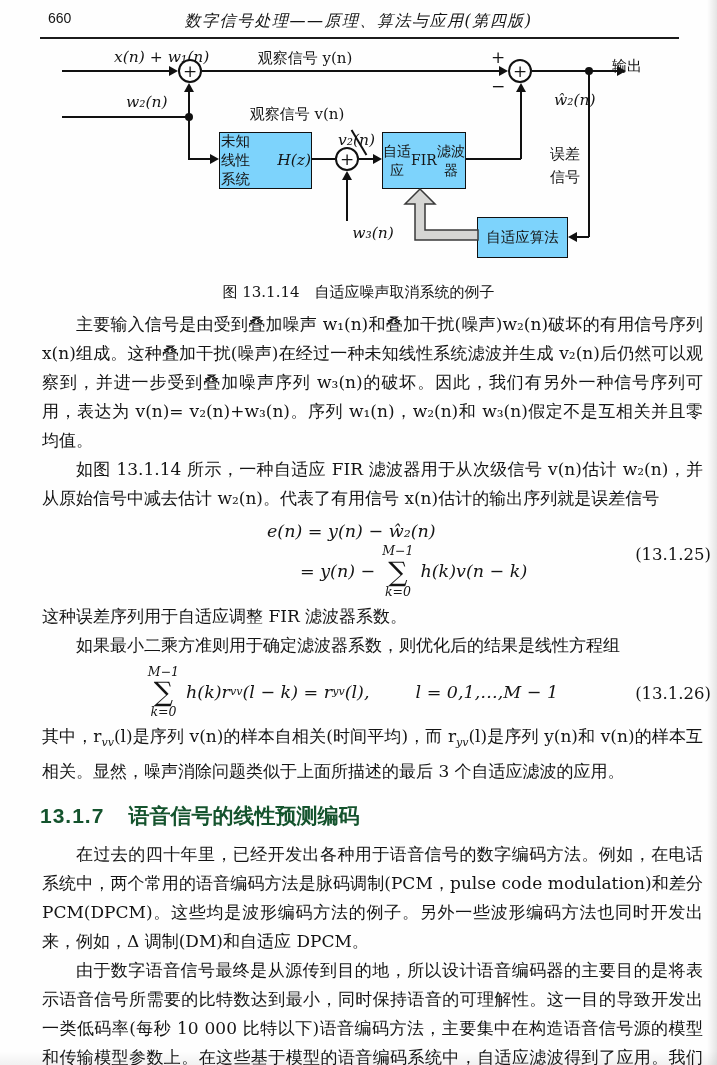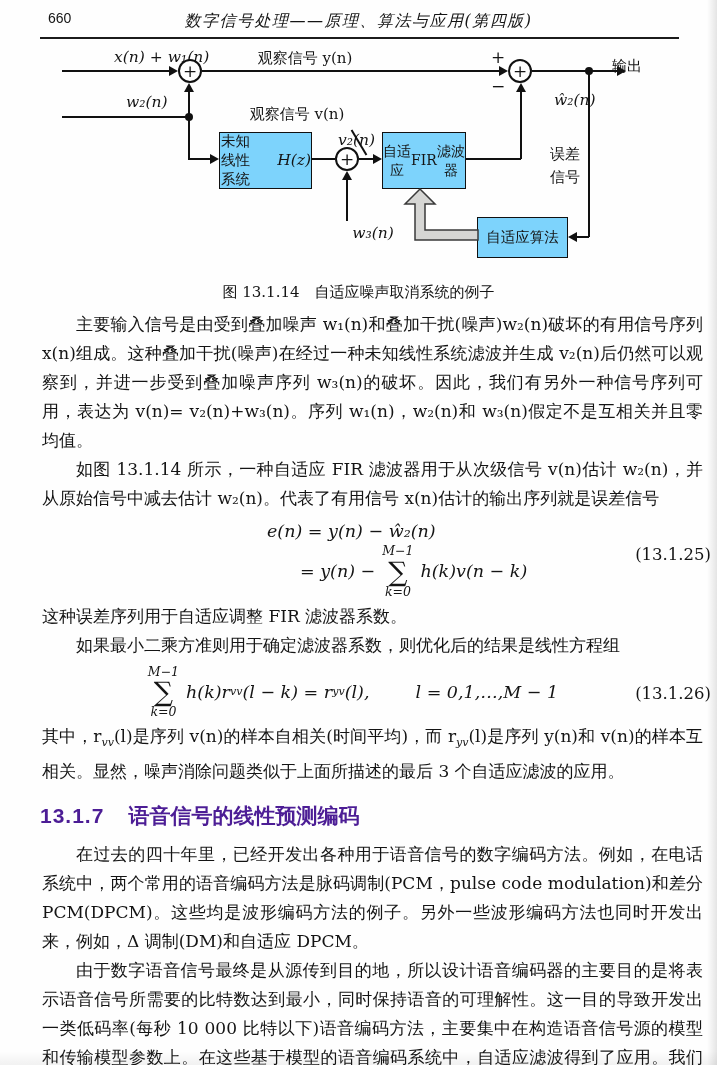--- a/index.html
+++ b/index.html
@@ -28,21 +28,21 @@
         display:flex;flex-direction:row;align-items:center;justify-content:center;text-align:center;line-height:1.3;}
   .dlabel{position:absolute;white-space:nowrap;}
   .mathlab{font-style:italic;font-size:15.5px;margin-left:26px;}
   .sign{position:absolute;font-size:17px;line-height:1;}
   .caption{text-align:center;font-size:15px;margin-top:22px;}
   
   .body-text{font-size:17px;line-height:29px;text-align:justify;margin:0;padding:0 14px 0 42px;}
   .indent{text-indent:2em;}
   .msub{font-size:11px;font-style:italic;vertical-align:-4px;}
   
-  .sec-head{font-family:"Liberation Sans",sans-serif;font-weight:bold;font-size:21px;margin:16px 0 10px 40px;color:#4c1d95;}
+  .sec-head{font-family:"Liberation Sans",sans-serif;font-weight:bold;font-size:21px;margin:16px 0 10px 40px;color:#14532d;}
   .sec-head .num{margin-right:24px;letter-spacing:1px;}
   
   .eq-block{position:relative;padding:5px 0 3px 42px;font-size:17.5px;}
   .eq-row{display:flex;align-items:center;font-style:italic;min-height:26px;}
   .bigsum{display:inline-flex;flex-direction:column;align-items:center;margin:0 7px;font-style:normal;}
   .bigsum .lim{font-size:12.5px;font-style:italic;line-height:1.1;}
   .bigsum .sigma{font-size:27px;line-height:1;}
   .eq-label{position:absolute;right:6px;font-style:normal;font-size:16.5px;}
   .eq-center{display:flex;align-items:center;justify-content:center;font-style:italic;}
   .cond{margin-left:46px;}

